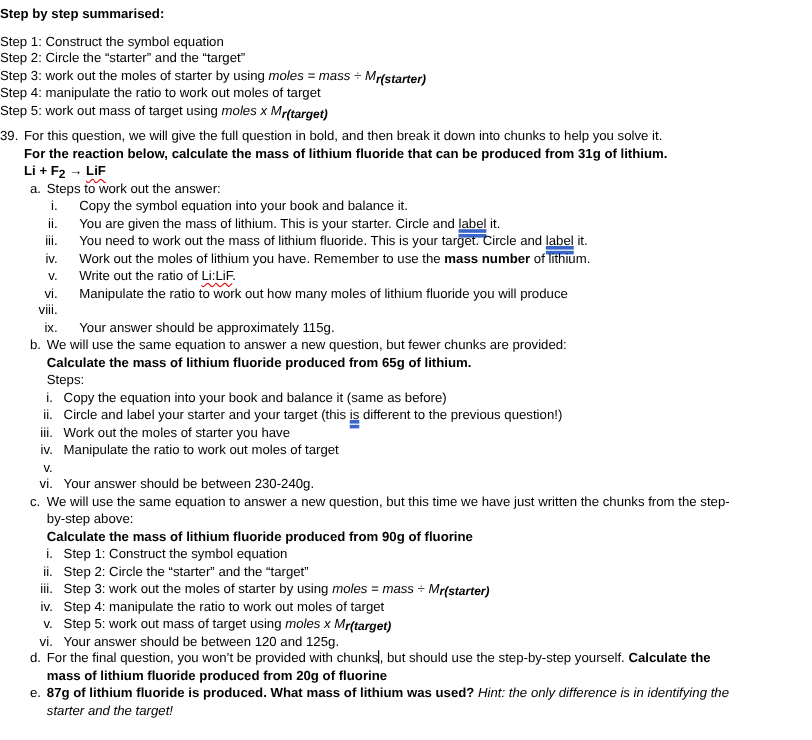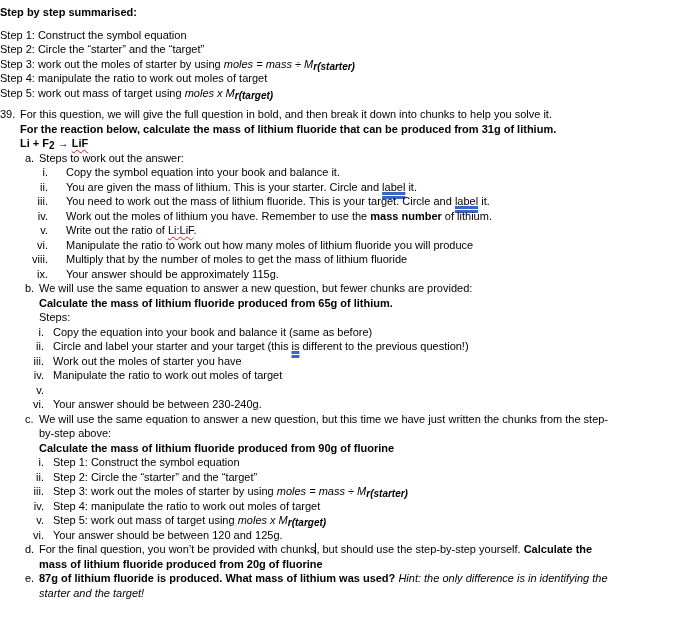--- a/index.html
+++ b/index.html
@@ -88,21 +88,20 @@
   <div class="fr ind-roman">
     <span class="c-rna ln">v.</span>
     <div class="ln"><span>Write out the ratio of </span><span class="sqred">Li:LiF</span><span>.</span></div>
   </div>
   <div class="fr ind-roman">
     <span class="c-rna ln">vi.</span>
     <div class="ln"><span>Manipulate the ratio to work out how many moles of lithium fluoride you will produce</span></div>
   </div>
   <div class="fr ind-roman">
     <span class="c-rna ln">viii.</span>
-    <div class="ln"><span>Multiply that by the number of moles to get the mass of lithium fluoride</span></div>
   </div>
   <div class="fr ind-roman">
     <span class="c-rna ln">ix.</span>
     <div class="ln"><span>Your answer should be approximately 115g.</span></div>
   </div>
 
   <div class="fr ind-letter">
     <span class="c-letter ln">b.</span>
     <div style="min-width:0;">
       <div class="ln"><span>We will use the same equation to answer a new question, but fewer chunks are provided:</span></div>

